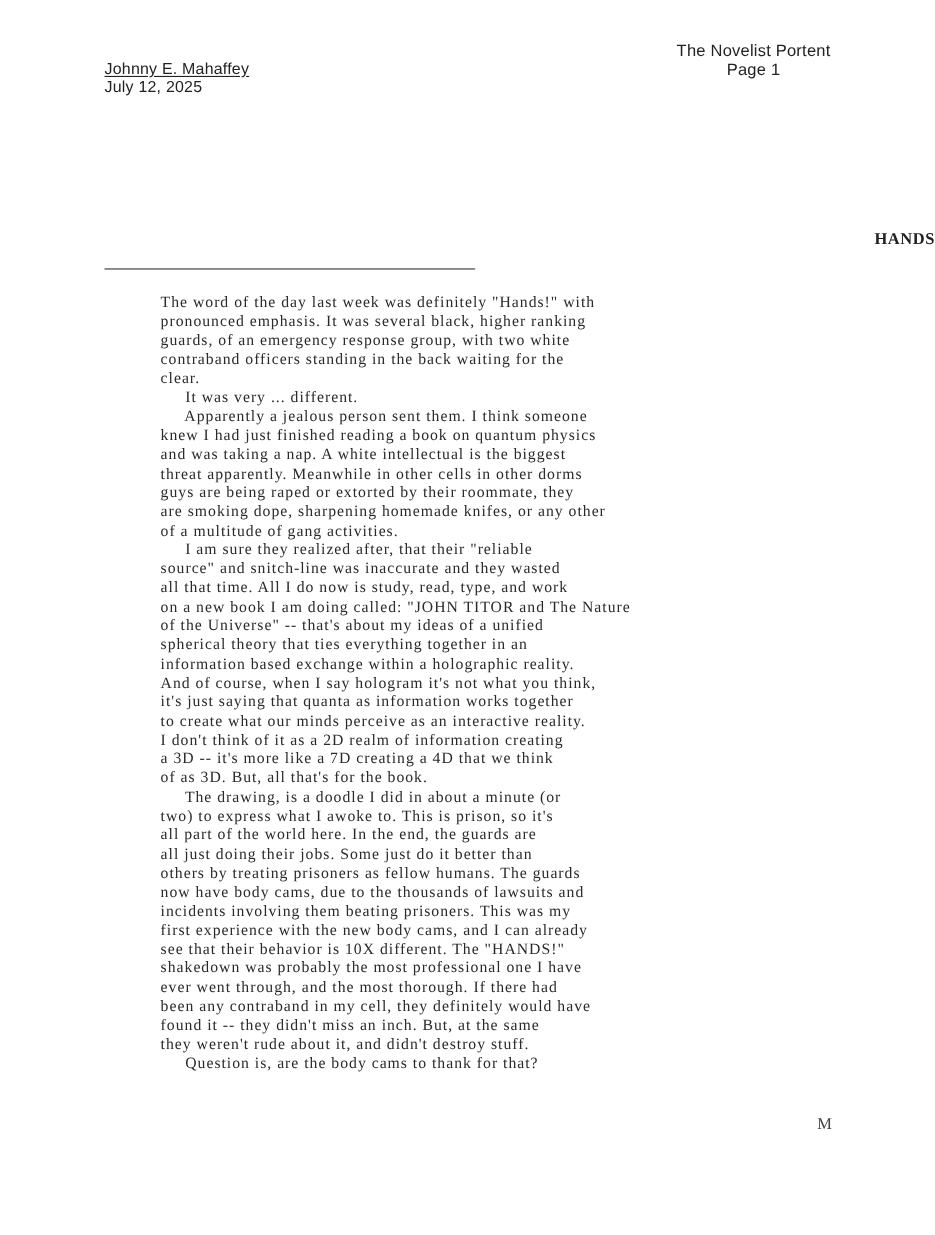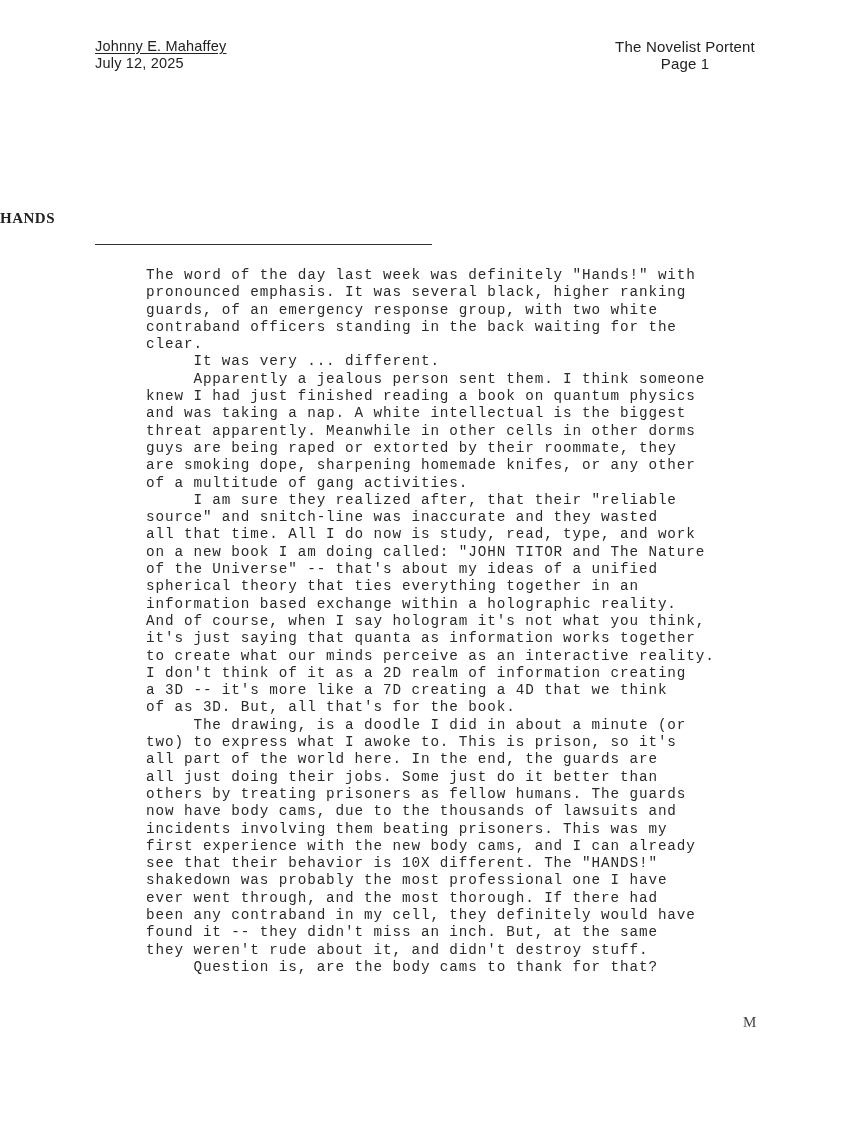--- a/index.html
+++ b/index.html
@@ -11,21 +11,21 @@
       width: 850px;
       height: 1123px;
       position: relative;
       overflow: hidden;
       color: #222222;
       font-family: "Liberation Mono", "DejaVu Sans Mono", monospace;
     }
     .page-header-left {
       position: absolute;
       left: 95px;
-      top: 38px;
+      top: 55px;
       font-size: 14.5px;
       line-height: 17px;
       font-family: "Liberation Sans", sans-serif;
       letter-spacing: 0.2px;
     }
     .page-header-left .author {
       text-decoration: underline;
       text-underline-offset: 2px;
     }
     .page-header-right {
@@ -36,40 +36,40 @@
       line-height: 17px;
       text-align: center;
       font-family: "Liberation Sans", sans-serif;
       letter-spacing: 0.2px;
     }
     .title {
       position: absolute;
       left: 0;
       width: 850px;
       top: 210px;
-      text-align: left;
+      text-align: right;
       font-family: "Liberation Serif", serif;
       font-weight: bold;
       font-size: 15px;
       letter-spacing: 0.5px;
     }
     .title-rule {
       position: absolute;
       left: 95px;
       top: 244px;
       width: 337px;
       height: 0;
       border-top: 1.5px solid #333333;
     }
     .body-text {
       position: absolute;
       left: 146px;
       top: 267px;
       width: 640px;
-      font-family: Liberation Mono, monospace;
+      font-family: Liberation Serif, serif;
       font-size: 14.3px;
       line-height: 17.3px;
       letter-spacing: 0.9px;
       white-space: pre;
       color: #2a2a2a;
     }
     .body-text .line {
       display: block;
       height: 17.3px;
     }

